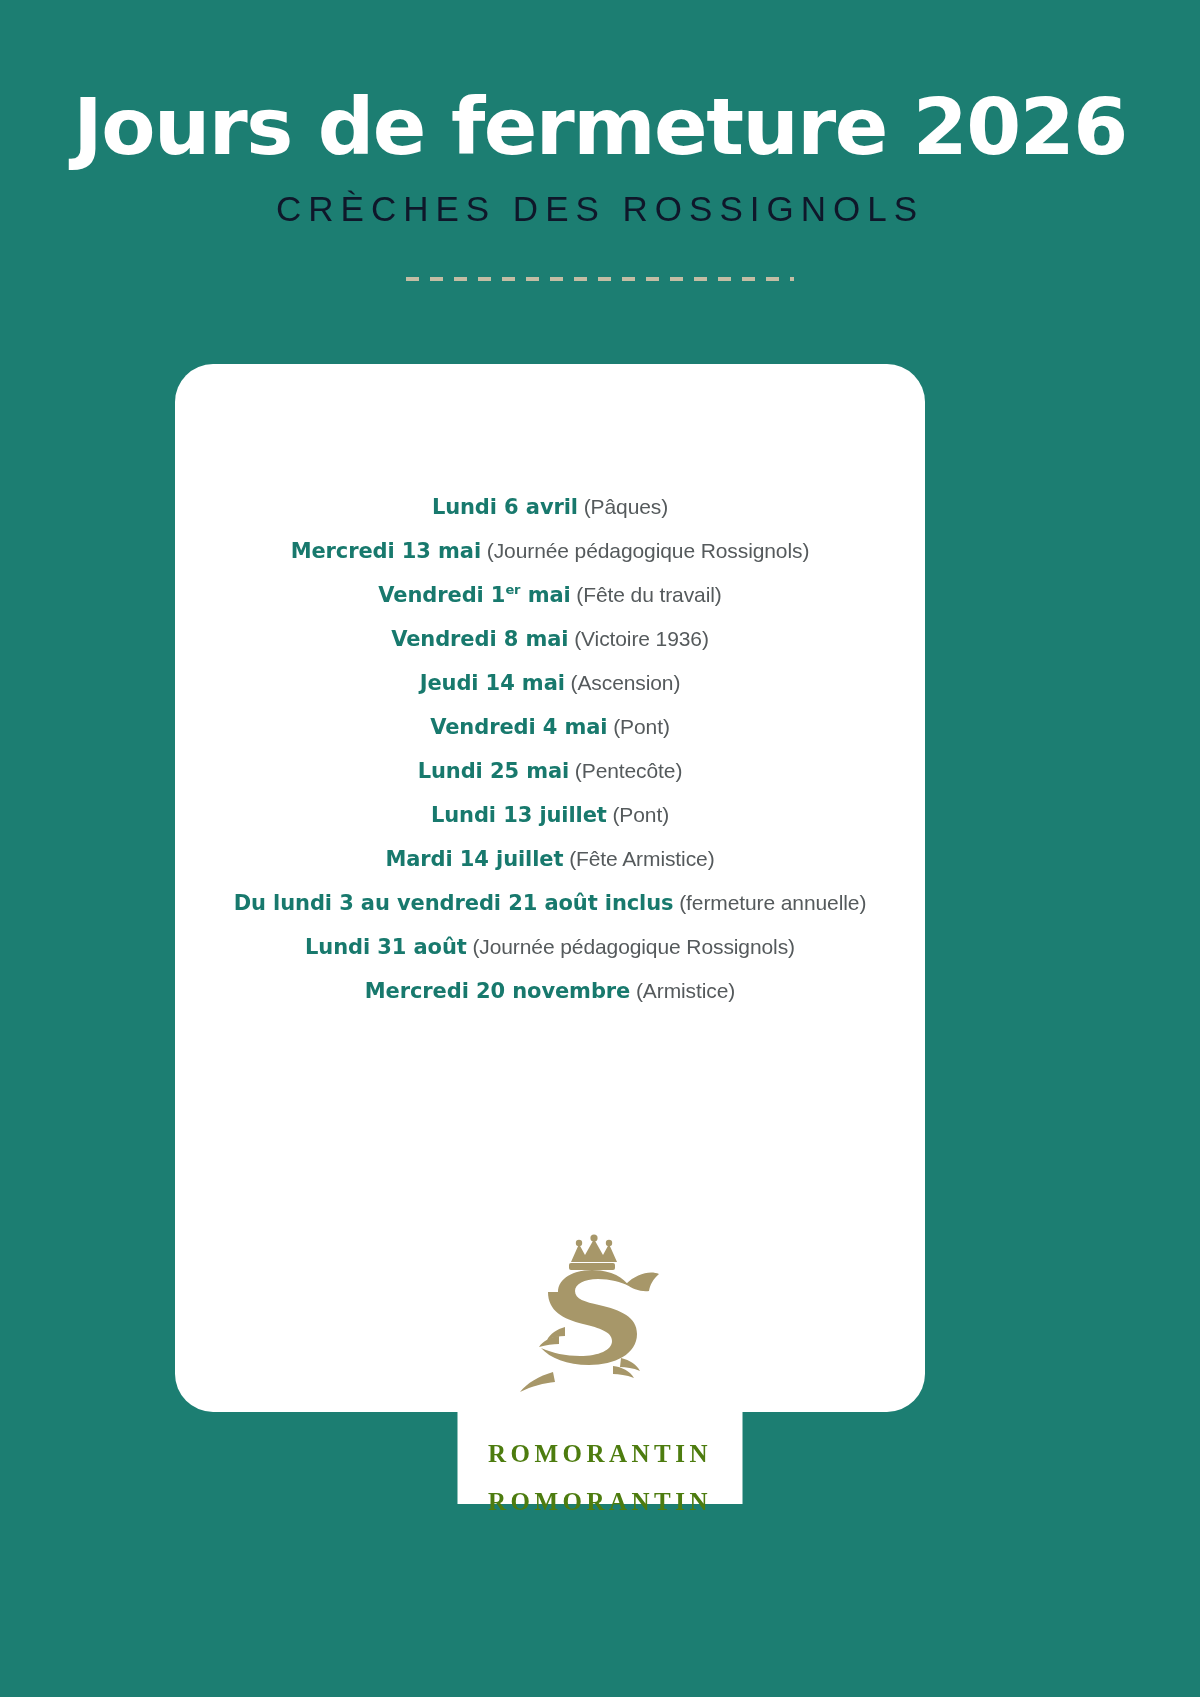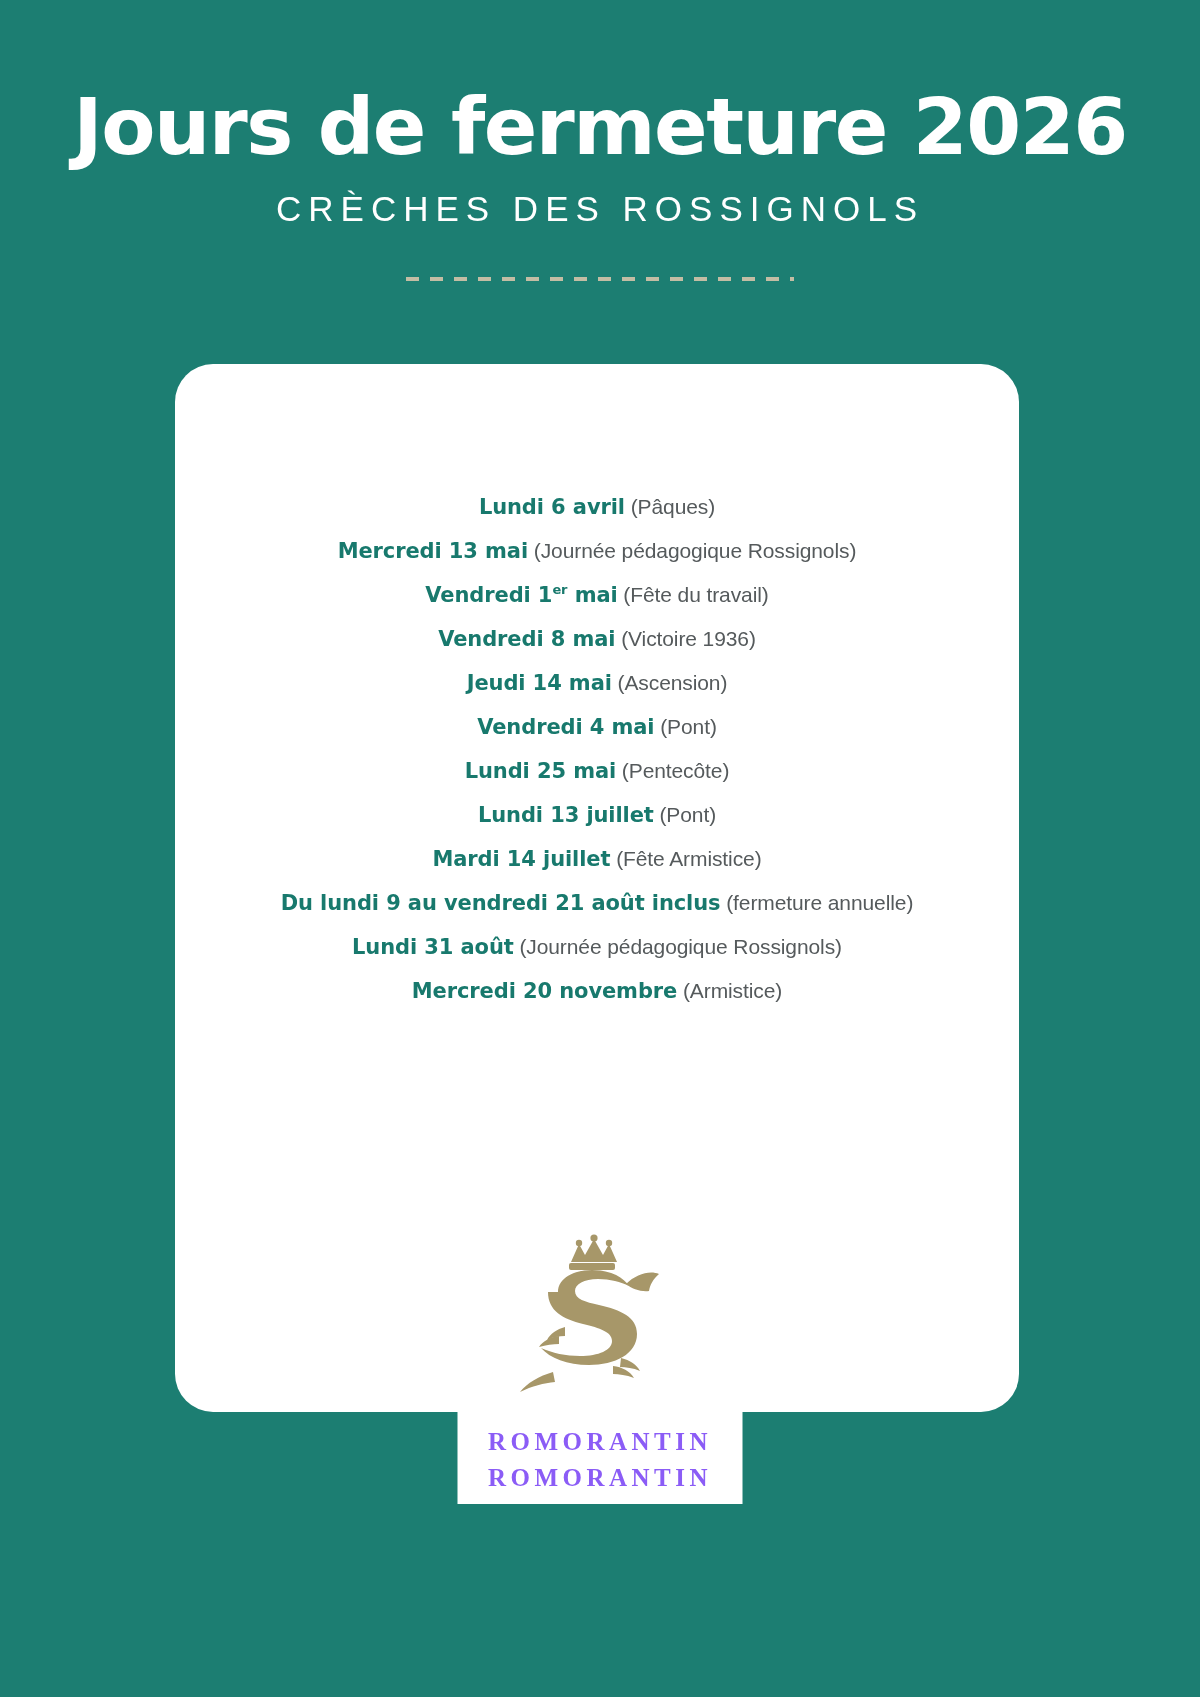--- a/index.html
+++ b/index.html
@@ -34,42 +34,42 @@
     letter-spacing: -1.5px;
     color: #ffffff;
     margin: 0;
     white-space: nowrap;
   }
   .subtitle {
     font-family: "Liberation Sans", sans-serif;
     font-weight: normal;
     font-size: 35px;
     letter-spacing: 7px;
-    color: #ffffff;
+    color: #0f172a;
     margin: 22px 0 0 0;
     white-space: nowrap;
   }
 
   
   .dashes {
     margin: 48px auto 0 auto;
     width: 388px;
     height: 4px;
     background-image: repeating-linear-gradient(
         to right,
         #c3bda4 0px, #c3bda4 13px,
         rgba(0,0,0,0) 13px, rgba(0,0,0,0) 24px);
   }
 
   
   .card {
     position: absolute;
     left: 175px;
     top: 364px;
-    width: 844px;
+    width: 750px;
     height: 1048px;
     background: #ffffff;
     border-radius: 38px;
   }
 
   .list {
     position: absolute;
     left: 0;
     right: 0;
     top: 130px;
@@ -119,25 +119,25 @@
     transform: translateX(-50%);
     top: 1403px;
     width: 285px;
     height: 101px;
     background: #ffffff;
     text-align: center;
   }
   .logo-plate .city {
     font-family: "Liberation Serif", serif;
     font-weight: bold;
-    color: #8b5cf6;
+    color: #4d7c0f;
     font-size: 25px;
     letter-spacing: 4.5px;
     line-height: 1.42;
-    margin: 0;
+    margin: 12px;
   }
   .logo-plate .l1 { padding-top: 21px; }
 </style>
 </head>
 <body>
 
 <div class="poster">
 
   <div class="header">
     <h1 class="title">Jours de fermeture 2026</h1>
@@ -150,21 +150,21 @@
     <div class="list">
         <div class="row"><span class="date">Lundi 6 avril</span><span class="note"> (Pâques)</span></div>
         <div class="row"><span class="date">Mercredi 13 mai</span><span class="note"> (Journée pédagogique Rossignols)</span></div>
         <div class="row"><span class="date">Vendredi 1<sup>er</sup></span><span class="date"> mai</span><span class="note"> (Fête du travail)</span></div>
         <div class="row"><span class="date">Vendredi 8 mai</span><span class="note"> (Victoire 1936)</span></div>
         <div class="row"><span class="date">Jeudi 14 mai</span><span class="note"> (Ascension)</span></div>
         <div class="row"><span class="date">Vendredi 4 mai</span><span class="note"> (Pont)</span></div>
         <div class="row"><span class="date">Lundi 25 mai</span><span class="note"> (Pentecôte)</span></div>
         <div class="row"><span class="date">Lundi 13 juillet</span><span class="note"> (Pont)</span></div>
         <div class="row"><span class="date">Mardi 14 juillet</span><span class="note"> (Fête Armistice)</span></div>
-        <div class="row"><span class="date">Du lundi 9 au vendredi 21 août inclus</span><span class="note"> (fermeture annuelle)</span></div>
+        <div class="row"><span class="date">Du lundi 3 au vendredi 21 août inclus</span><span class="note"> (fermeture annuelle)</span></div>
         <div class="row"><span class="date">Lundi 31 août</span><span class="note"> (Journée pédagogique Rossignols)</span></div>
         <div class="row"><span class="date">Mercredi 20 novembre</span><span class="note"> (Armistice)</span></div>
       </div>
   </div>
 
   <div class="crest">
     <svg viewBox="0 0 210 170" width="210" height="170" aria-hidden="true">
       <g fill="#a79769">
 
         <path d="M76 30 l8 -18 6 11 9 -16 9 16 6 -11 8 18 z"></path>

